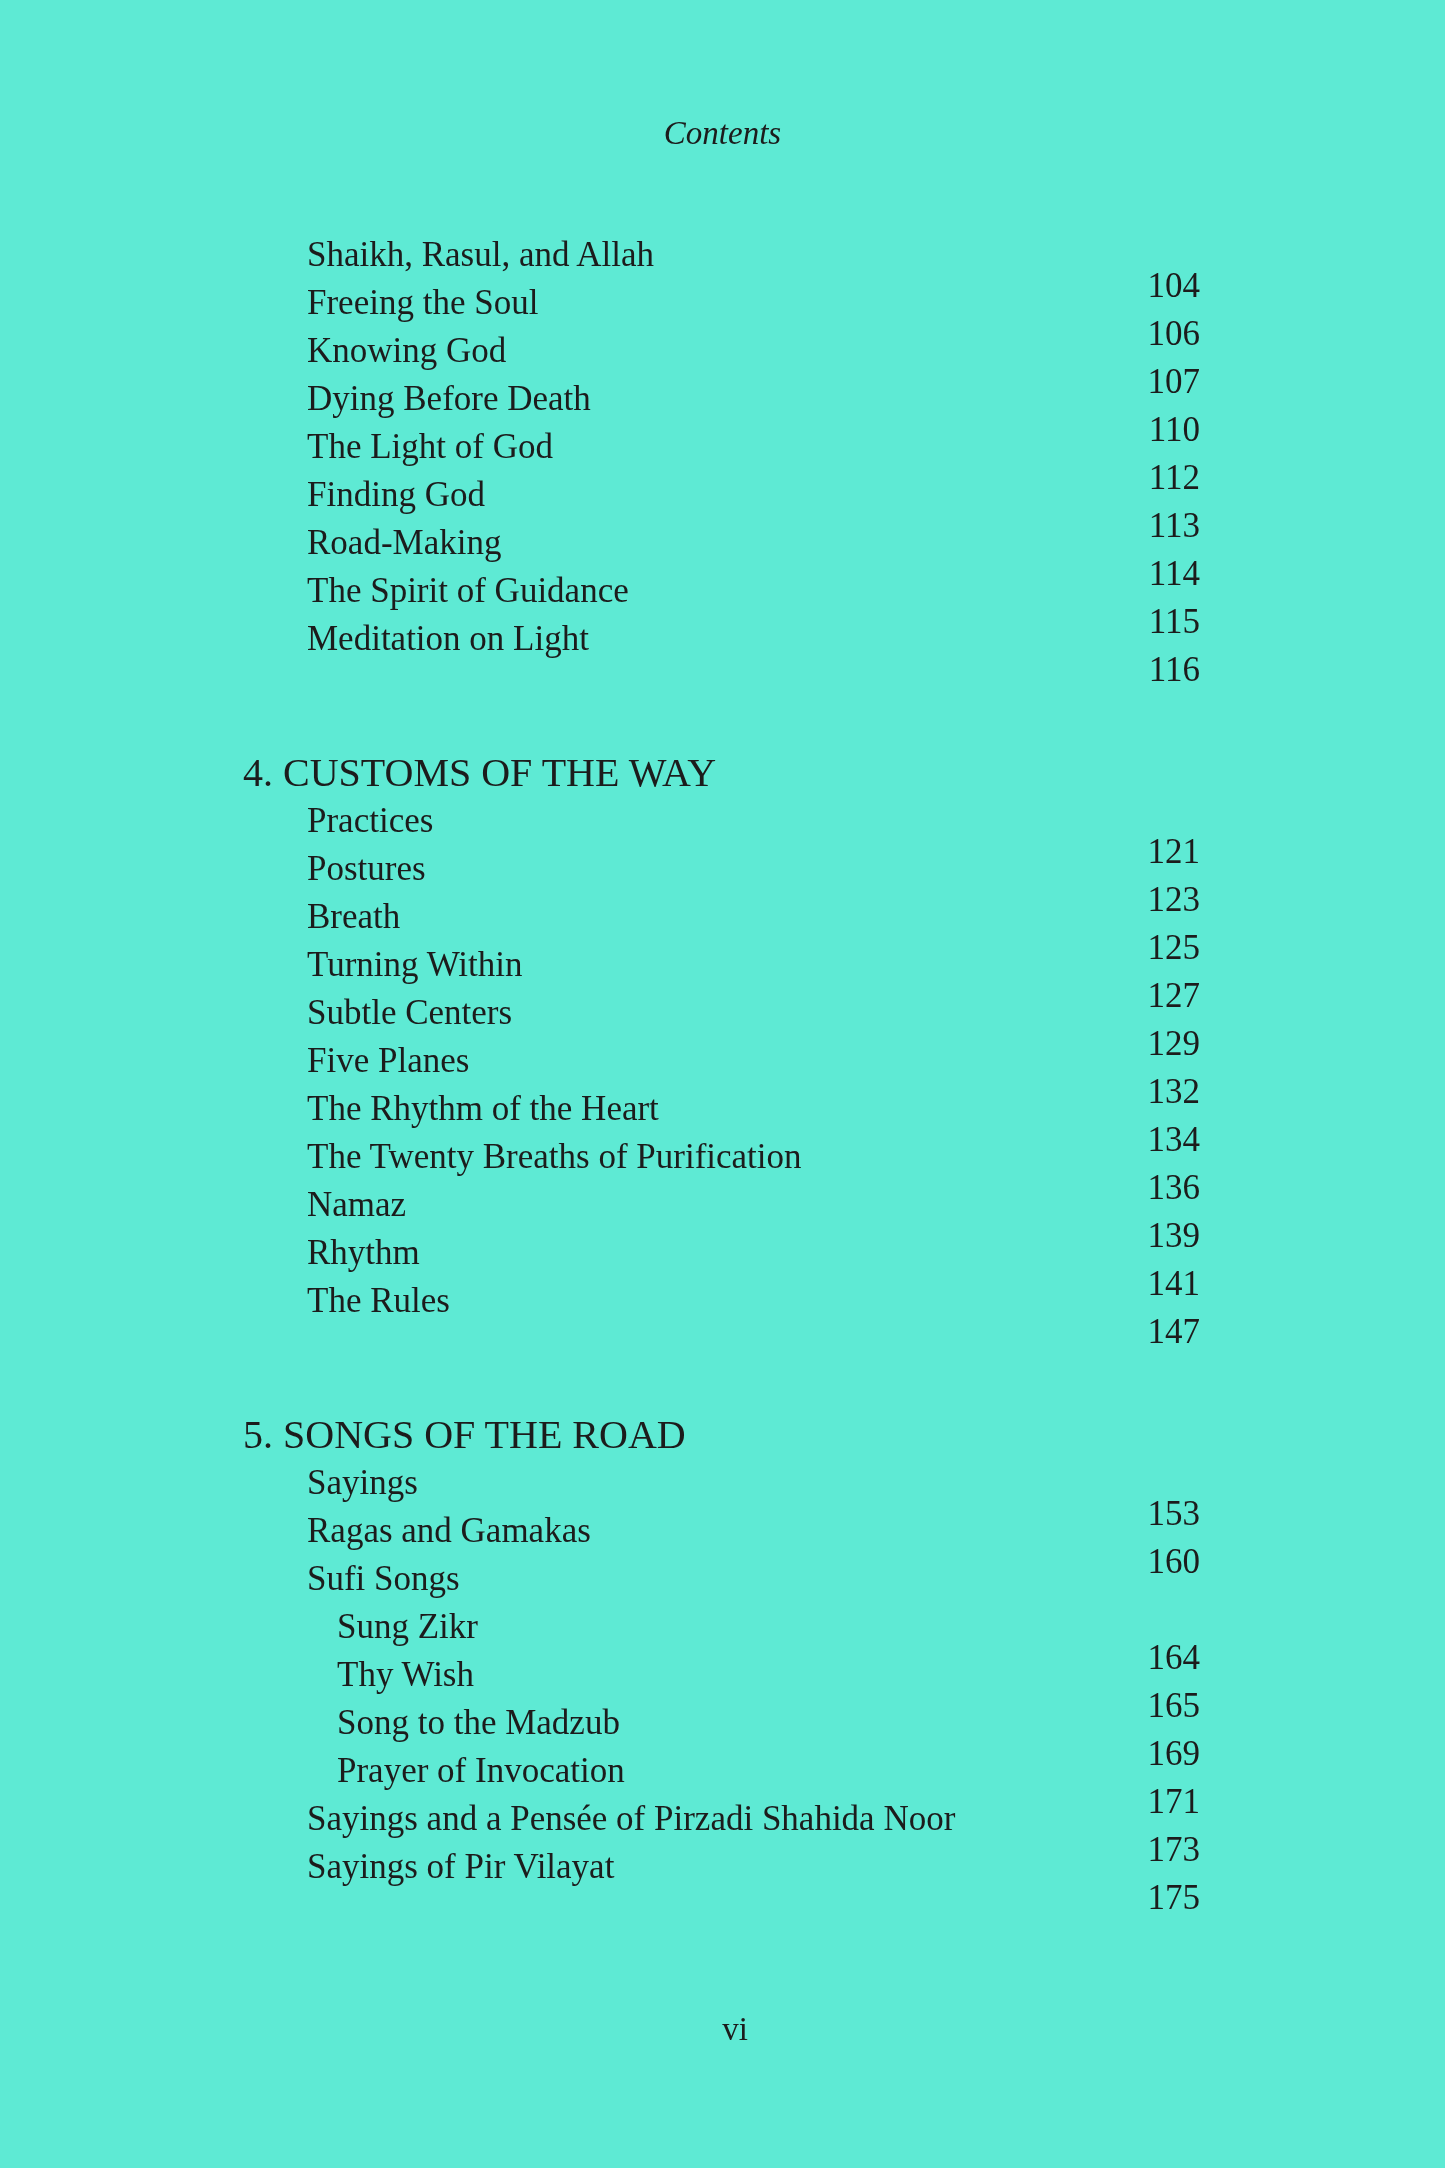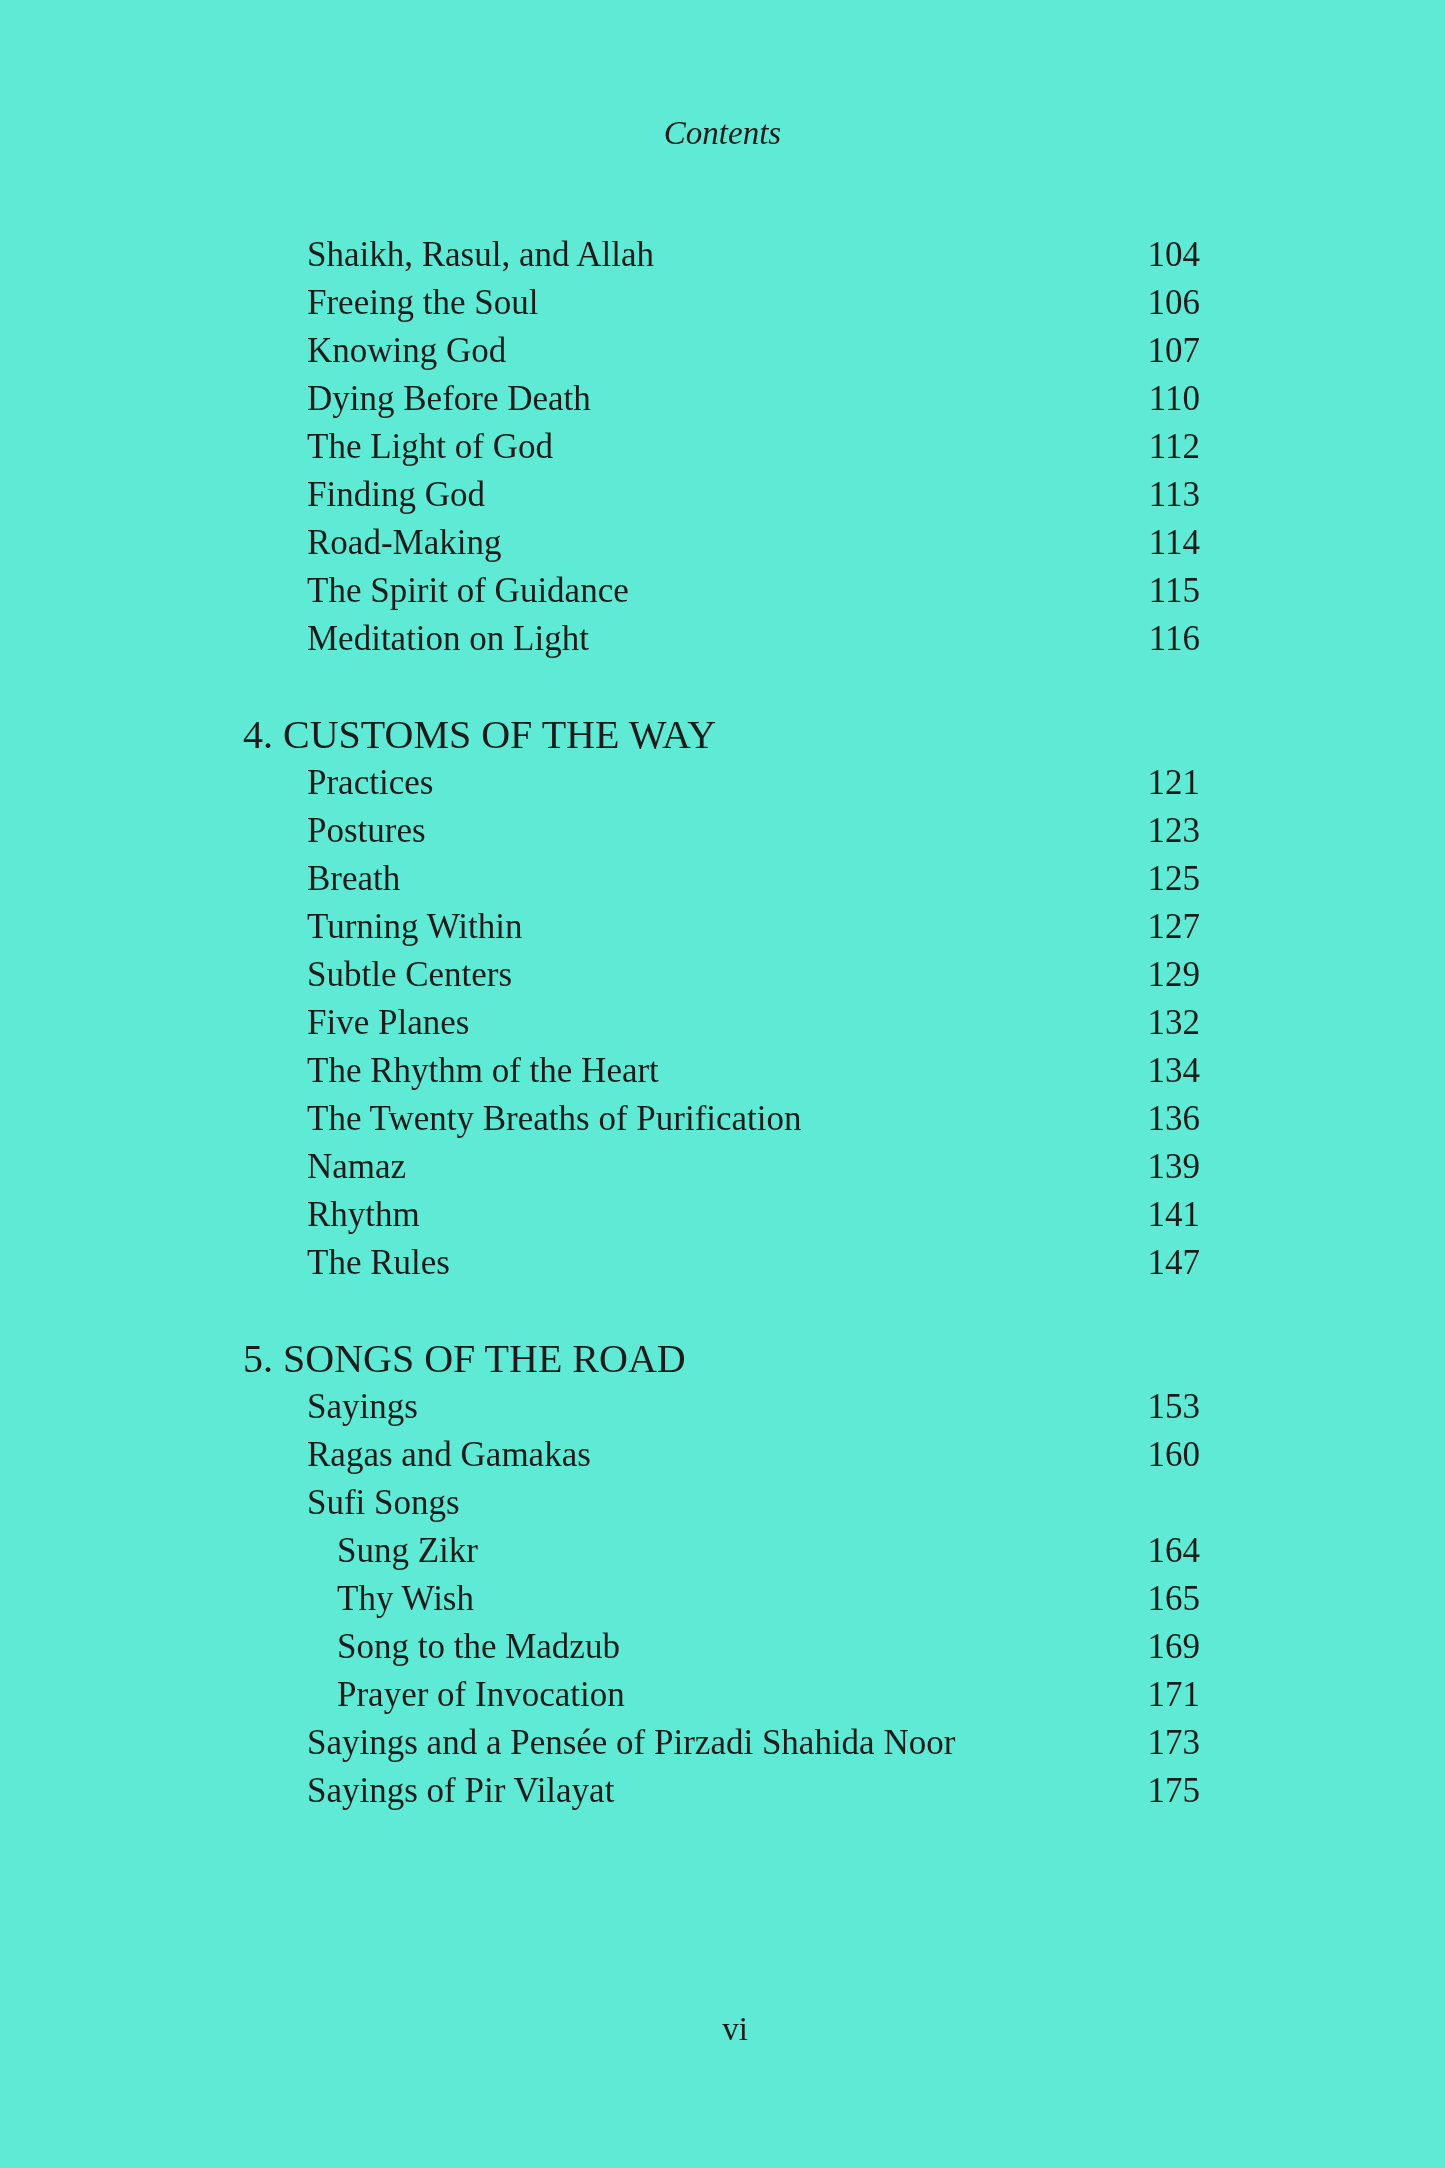--- a/index.html
+++ b/index.html
@@ -37,33 +37,35 @@
     line-height: 48px;
     display: flex;
     justify-content: space-between;
     white-space: nowrap;
   }
   .blank-row {
     height: 48px;
   }
   .heading-row {
     font-size: 40px;
+    margin-top: 38px;
   }
   .entry-row {
     font-size: 35px;
   }
   .entry-row .label {
     padding-left: 64px;
   }
   .entry-row.level-2 .label {
     padding-left: 94px;
   }
   .pagenum {
     font-size: 35px;
     text-align: right;
+    margin-top: 31px;
   }
   .folio {
     position: absolute;
     top: 2005px;
     left: 0;
     right: 0;
     text-align: center;
     font-size: 33px;
     line-height: 48px;
     padding-left: 25px;

